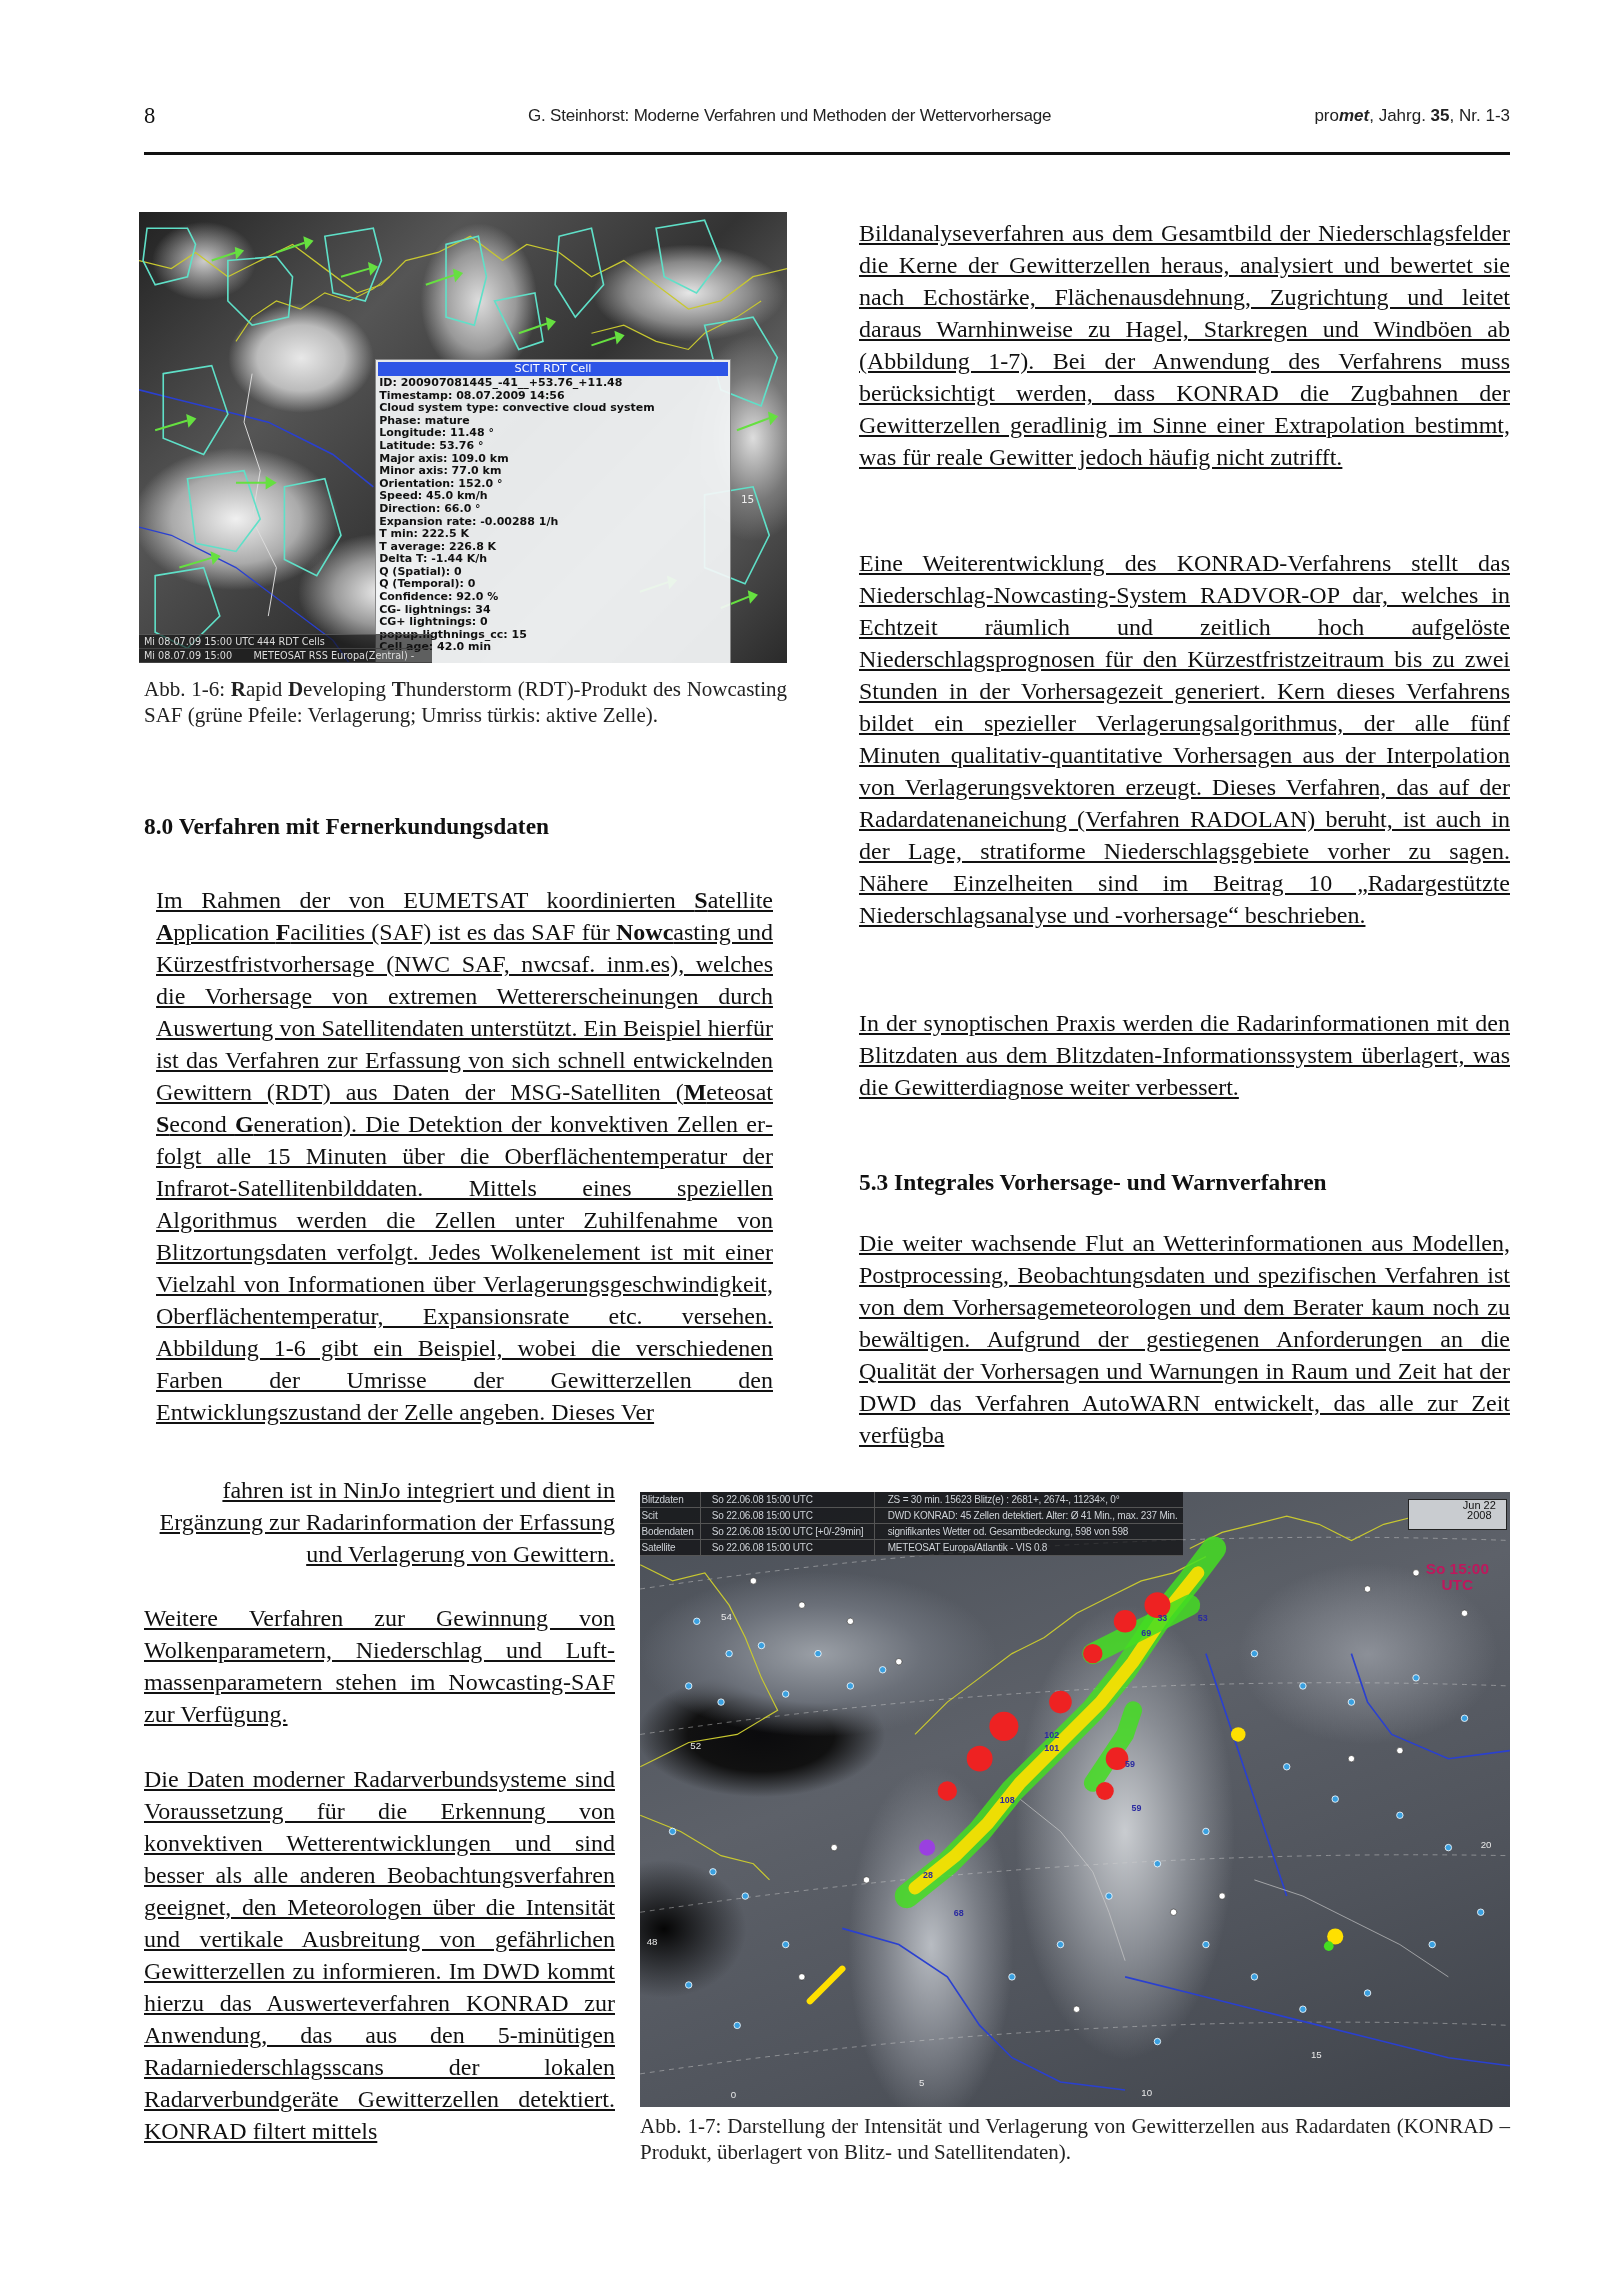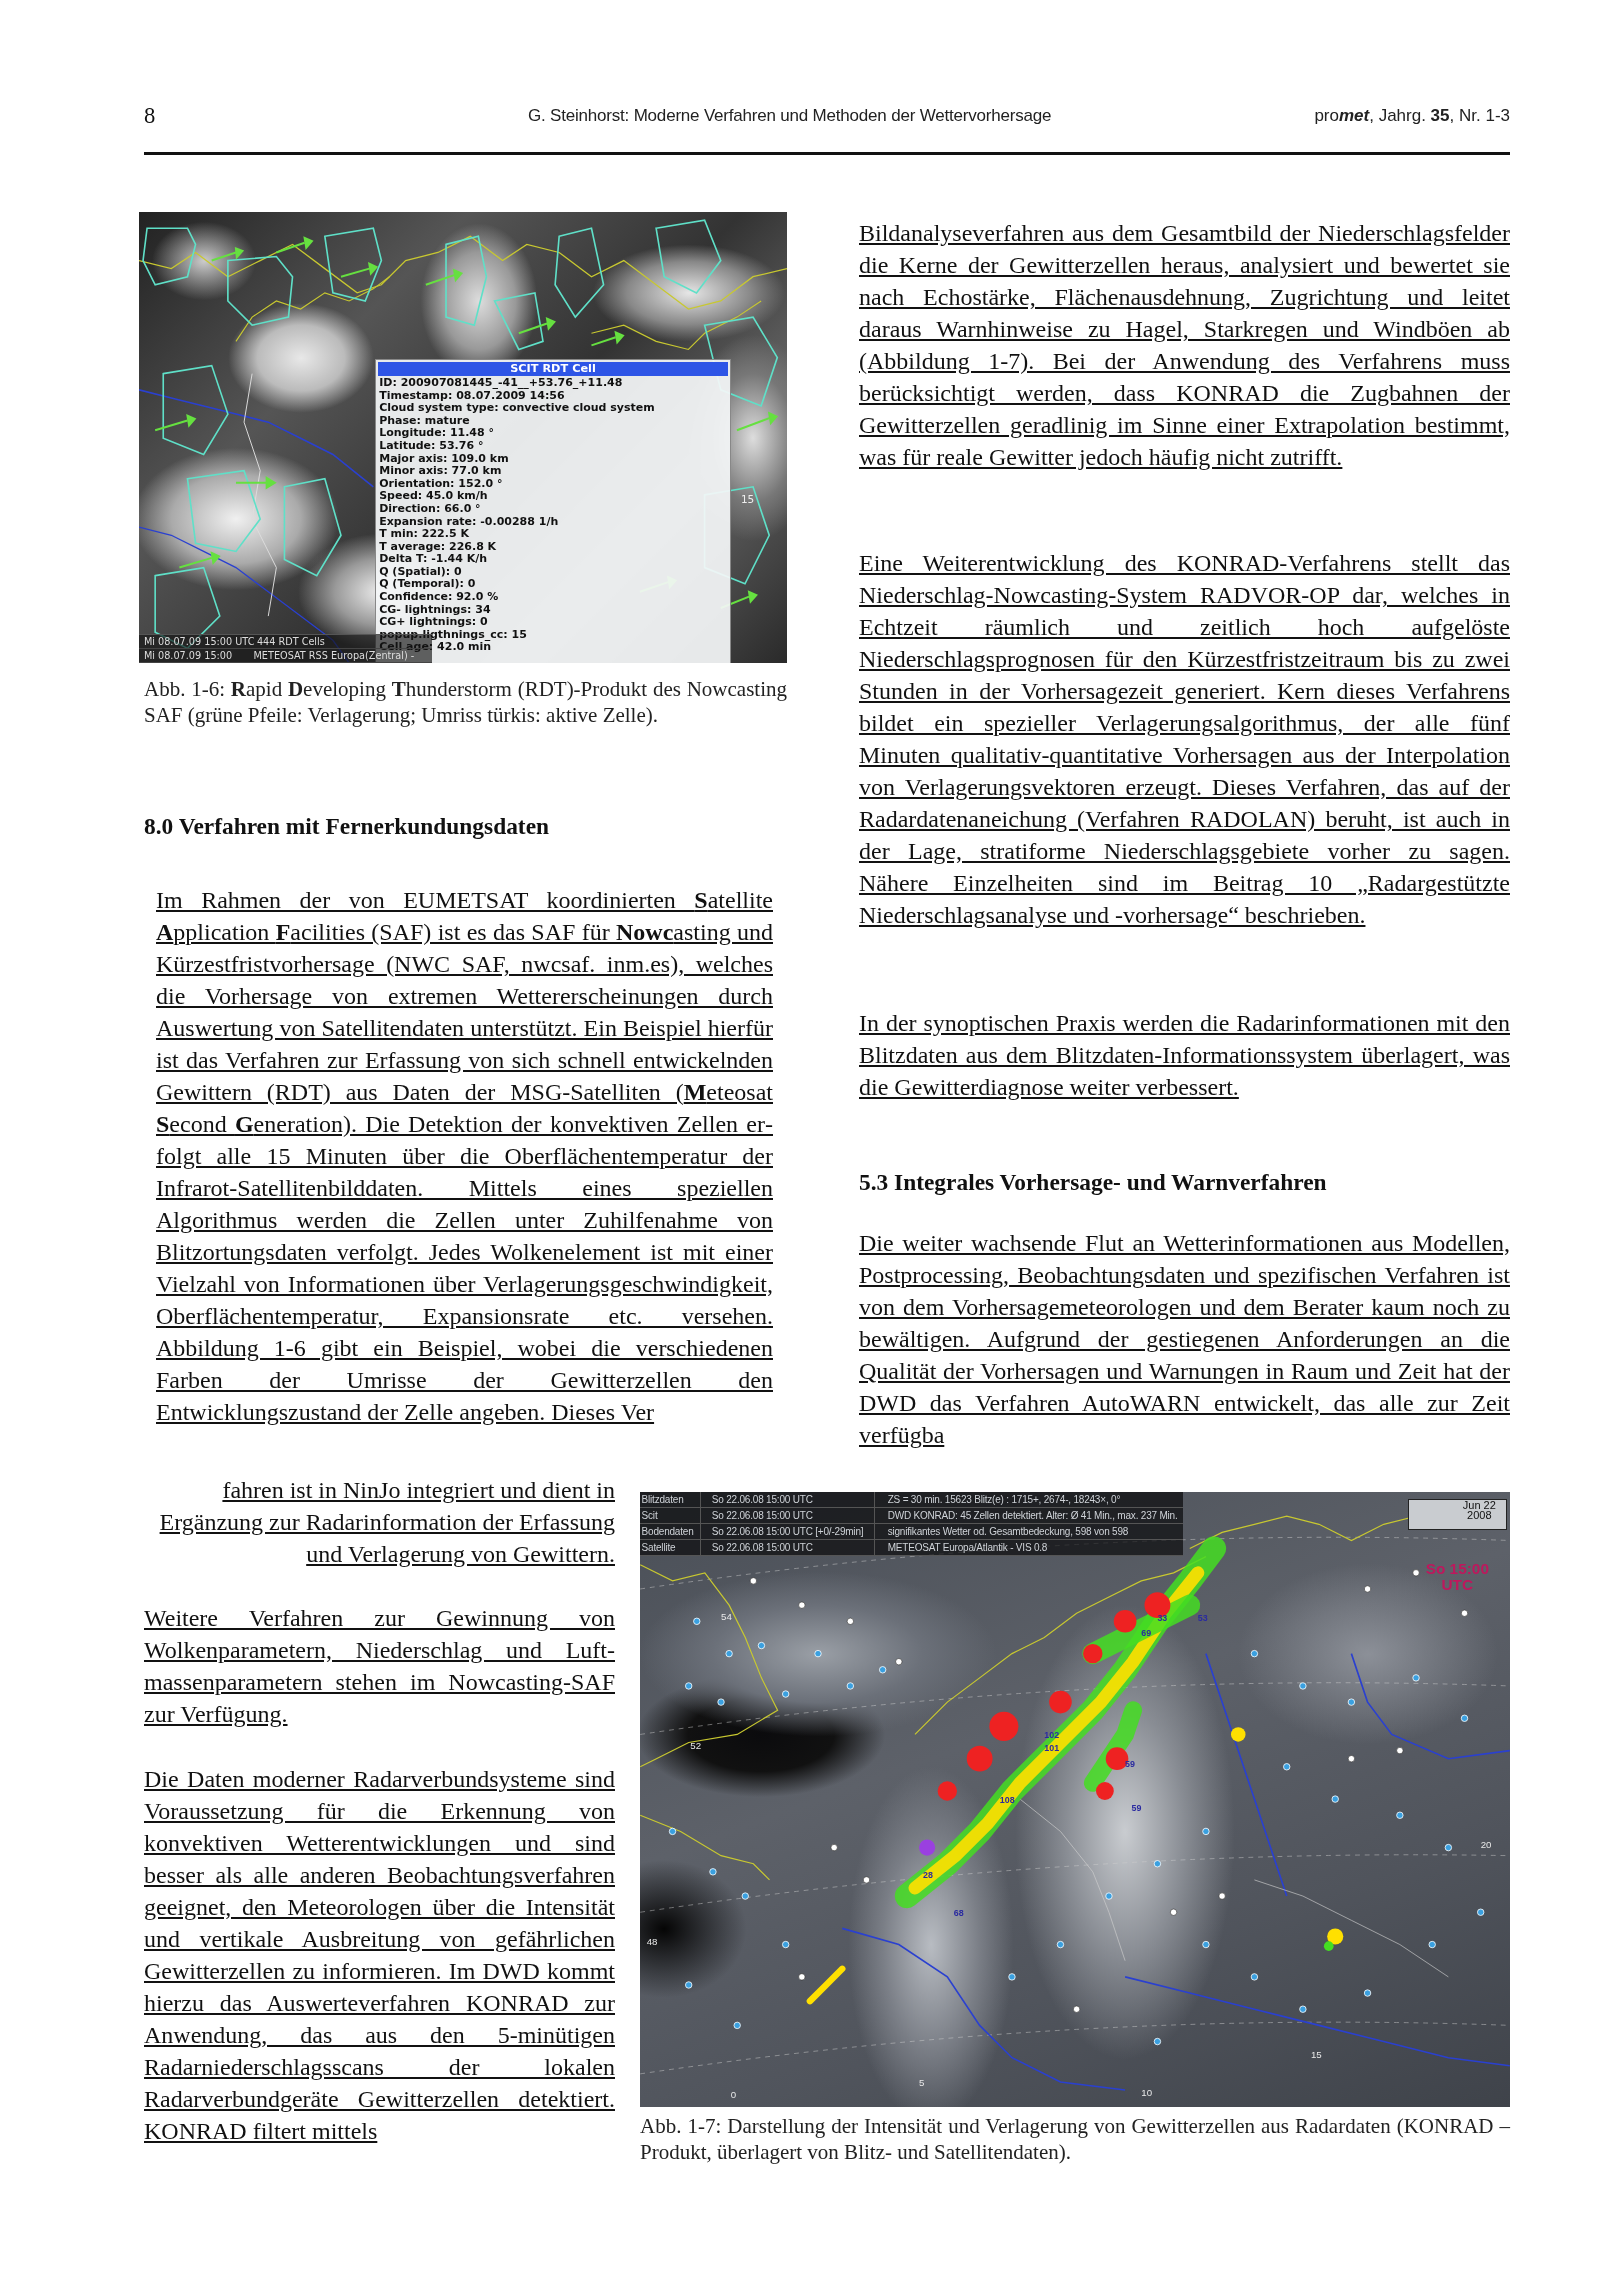--- a/index.html
+++ b/index.html
@@ -30,21 +30,21 @@
             radial-gradient(ellipse 73px 97px at 340px 89px, #ddd 0%, #999 50%, transparent 80%),
             radial-gradient(ellipse 113px 57px at 550px 81px, #e6e6e6 0%, #888 55%, transparent 85%),
             radial-gradient(ellipse 81px 129px at 614px 226px, #ddd 0%, #777 50%, transparent 80%),
             radial-gradient(ellipse 105px 73px at 243px 380px, #eee 0%, #999 45%, transparent 80%),
             radial-gradient(ellipse 65px 49px at 65px 49px, #ccc 0%, transparent 80%),
             linear-gradient(135deg, #222 0%, #555 30%, #333 55%, #666 75%, #2a2a2a 100%); }
   .fig1 svg.overlay { position: absolute; left: 0; top: 0; }
   .rdt-popup { position: absolute; left: 236px; top: 147px; width: 356px; height: 315px;
                background: rgba(244,246,248,0.93); border: 1.6px solid #888; box-sizing: border-box; }
   .rdt-title { background: #2e55e6; color: #fff; text-align: center; font-family: "DejaVu Sans", sans-serif;
-               font-size: 11.3px; font-weight: bold; height: 14.6px; line-height: 14.6px; margin: 1.6px 2.4px 0 2.4px; }
+               font-size: 11.3px; font-weight: normal; height: 14.6px; line-height: 14.6px; margin: 1.6px 2.4px 0 2.4px; }
   .rdt-lines { padding: 0.8px 3.2px; font-family: "DejaVu Sans", sans-serif; font-size: 11px; line-height: 12.6px;
                font-weight: bold; color: #111; }
   .rdt-line { white-space: nowrap; }
   .fig1-status { position: absolute; left: 0; bottom: 0; width: 293px; background: rgba(20,20,20,0.65);
                  border-top: 0.8px solid #555; }
   .fig1-status-row { display: flex; font-family: "DejaVu Sans", sans-serif; font-size: 9.7px; color: #ddd;
                      height: 13px; line-height: 13px; border-bottom: 0.8px solid #444; padding-left: 4.9px; }
   .fig1-status-row span:first-child { width: 113px; }
 
   
@@ -324,21 +324,21 @@
       <text x="608" y="395">59</text>
       <text x="350" y="478">28</text>
       <text x="388" y="525">68</text>
     </g>
   </svg>
 
   <div class="fig2-info">
     <div class="fig2-row">
       <span class="c1">Blitzdaten</span>
       <span class="c2">So 22.06.08 15:00 UTC</span>
-      <span class="c3">ZS = 30 min. 15623 Blitz(e) : 1715+, 2674-, 18243×, 0°</span>
+      <span class="c3">ZS = 30 min. 15623 Blitz(e) : 2681+, 2674-, 11234×, 0°</span>
     </div>
     <div class="fig2-row">
       <span class="c1">Scit</span>
       <span class="c2">So 22.06.08 15:00 UTC</span>
       <span class="c3">DWD KONRAD: 45 Zellen detektiert. Alter: Ø 41 Min., max. 237 Min.</span>
     </div>
     <div class="fig2-row">
       <span class="c1">Bodendaten</span>
       <span class="c2">So 22.06.08 15:00 UTC [+0/-29min]</span>
       <span class="c3">signifikantes Wetter od. Gesamtbedeckung, 598 von 598</span>

